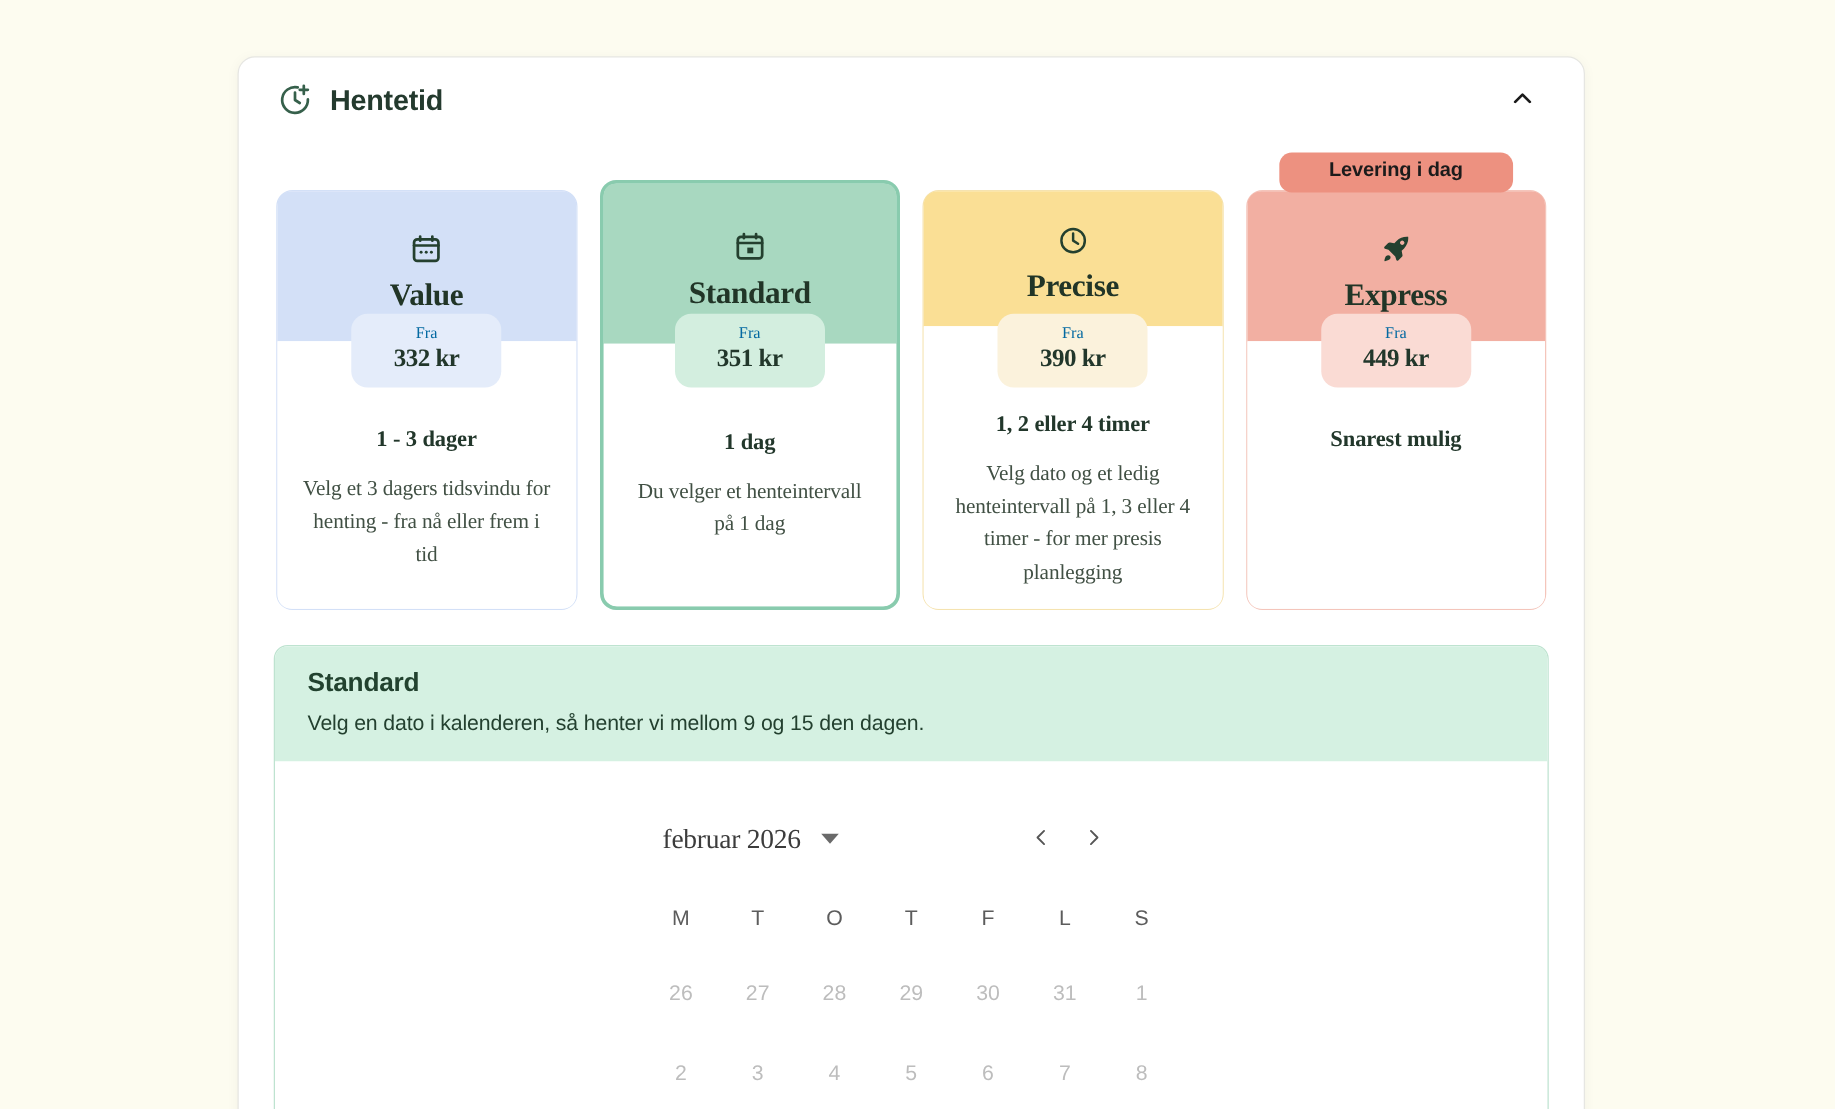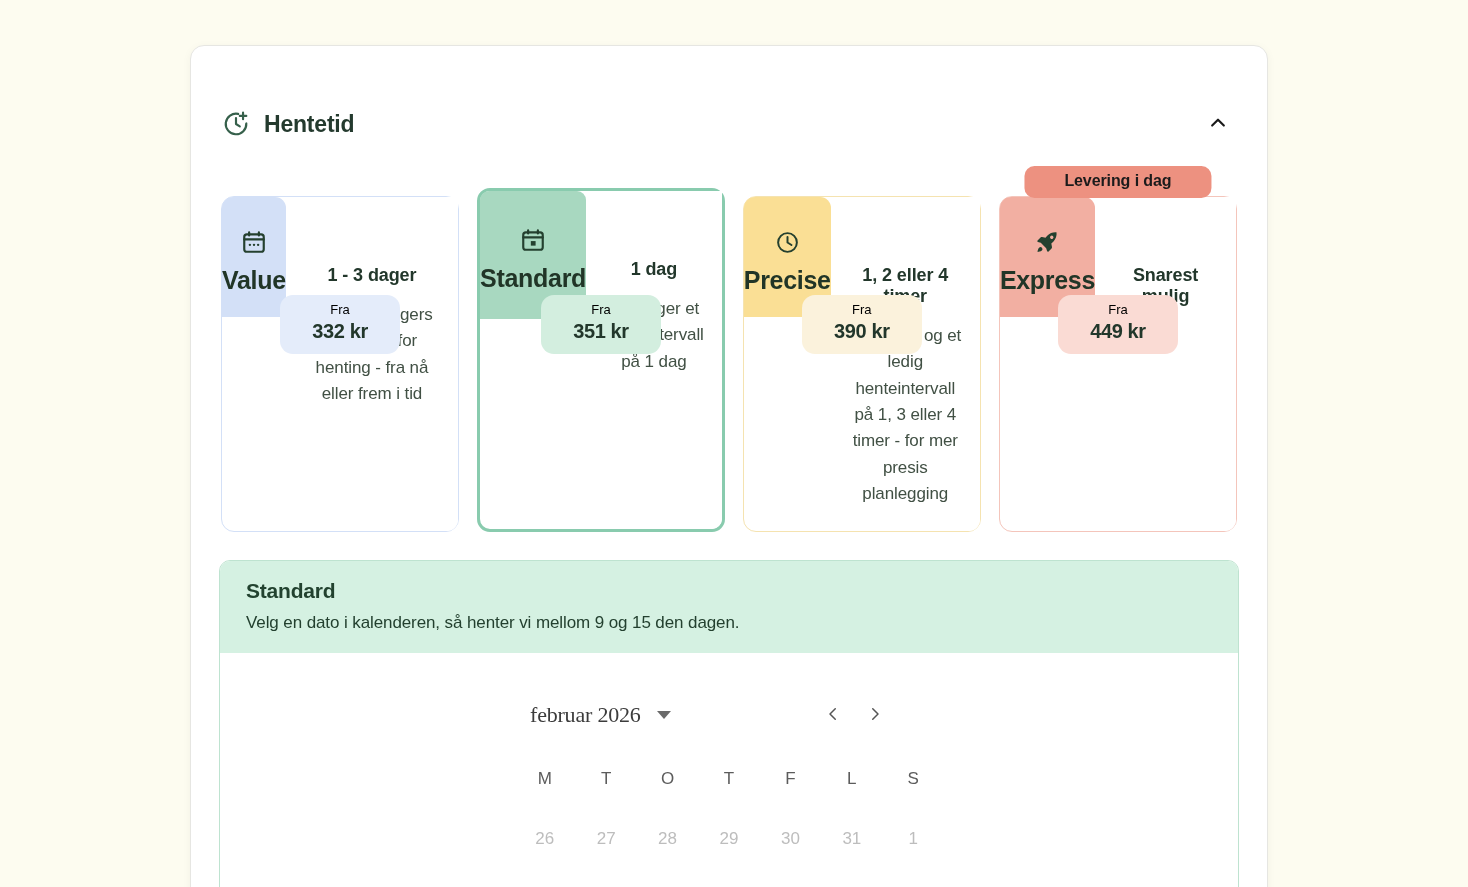--- a/index.html
+++ b/index.html
@@ -28,21 +28,20 @@
     box-shadow: 0 2px 10px rgba(0,0,0,0.045);
     overflow: hidden;
   }
 
   
   .panel-header {
     height: 68px;
     display: flex;
     align-items: center;
     padding: 0 32px 0 30px;
-    margin-top: 44px;
   }
   .panel-header .head-icon {
     width: 30px; height: 30px;
     display: flex; align-items: center; justify-content: center;
     color: #36604B;
     flex: 0 0 auto;
   }
   .panel-title {
     font-size: 23px;
     font-weight: 700;
@@ -74,20 +73,22 @@
   }
   .card-wrap.featured { padding-top: 0; }
 
   .card {
     position: relative;
     border-radius: 13px;
     background: #FFFFFF;
     overflow: visible;
     height: 336px;
     display: flex;
+    flex-direction: column;
+    font-family: Liberation Serif, serif;
   }
   .card.sel {
     height: 344px;
     border: 3px solid #89CBAE;
   }
   .card.unsel { border: 1.5px solid transparent; }
 
   .card-head {
     border-radius: 11px 11px 0 0;
     height: 120px;
@@ -119,21 +120,21 @@
     top: 98px;
     min-width: 120px;
     padding: 7px 20px 10px;
     border-radius: 13px;
     text-align: center;
   }
   .card.sel .price-pill { top: 104px; }
   .pill-fra {
     font-size: 13px;
     font-weight: 500;
-    color: #000000;
+    color: #0369a1;
     line-height: 1.2;
   }
   .pill-price {
     font-size: 20px;
     font-weight: 700;
     letter-spacing: -0.4px;
     color: #22372B;
     line-height: 1.25;
     margin-top: 1px;
   }

